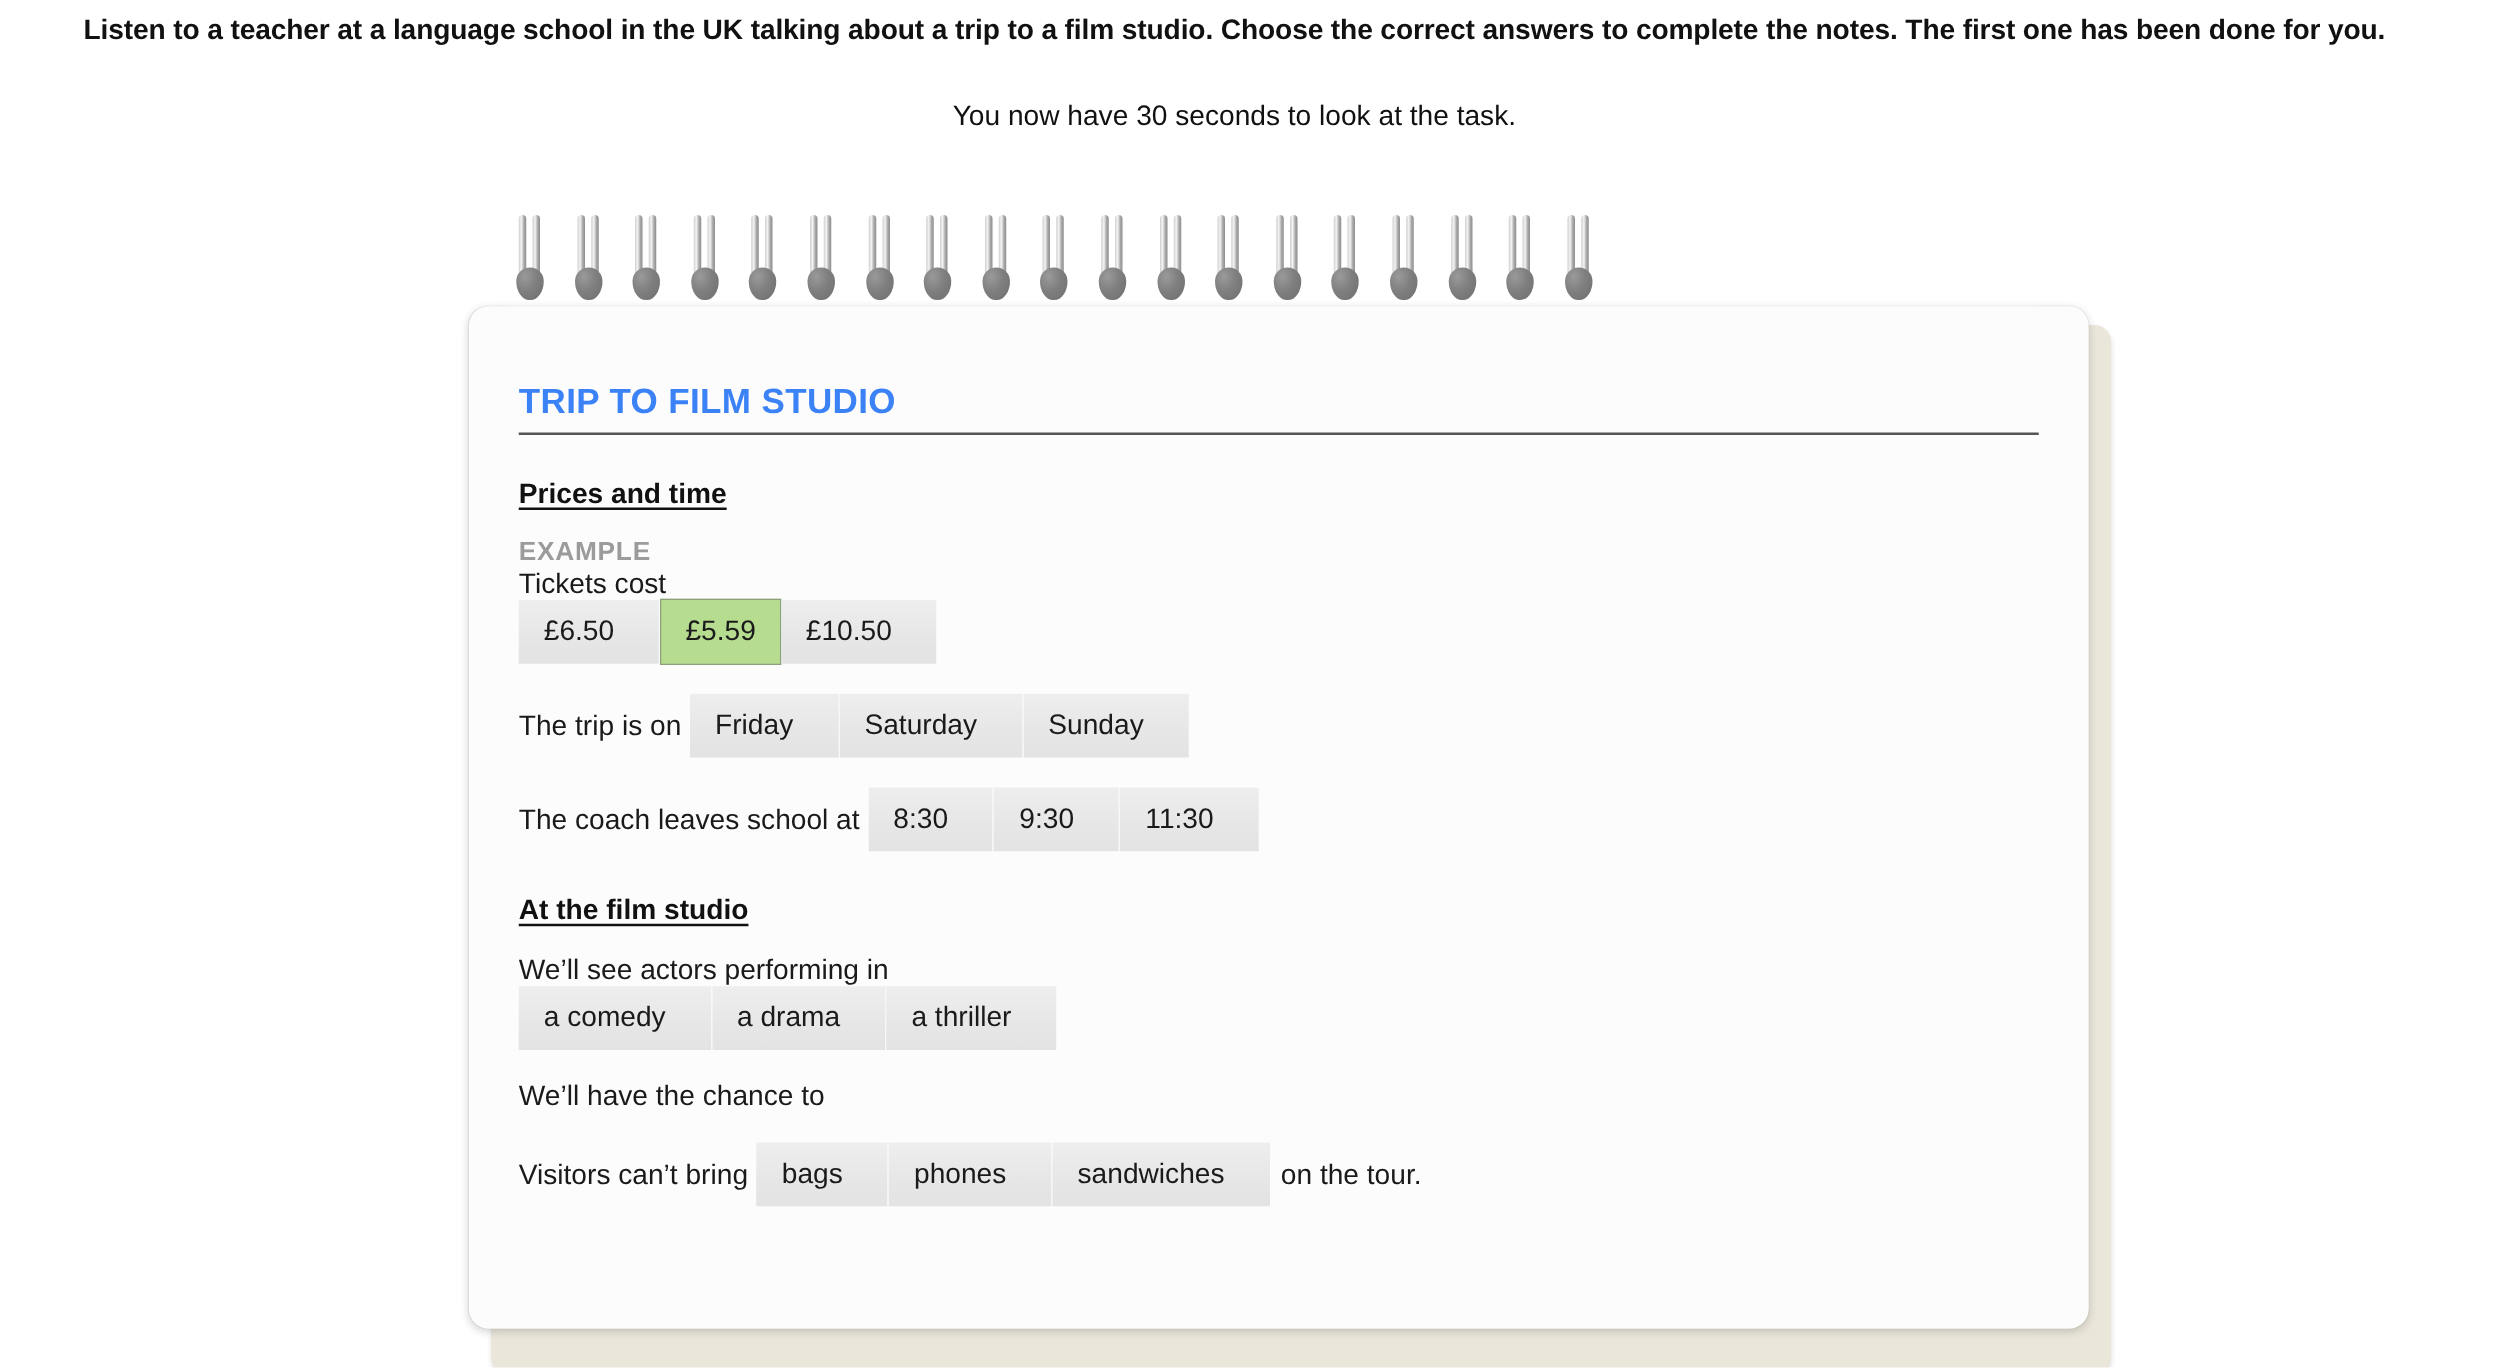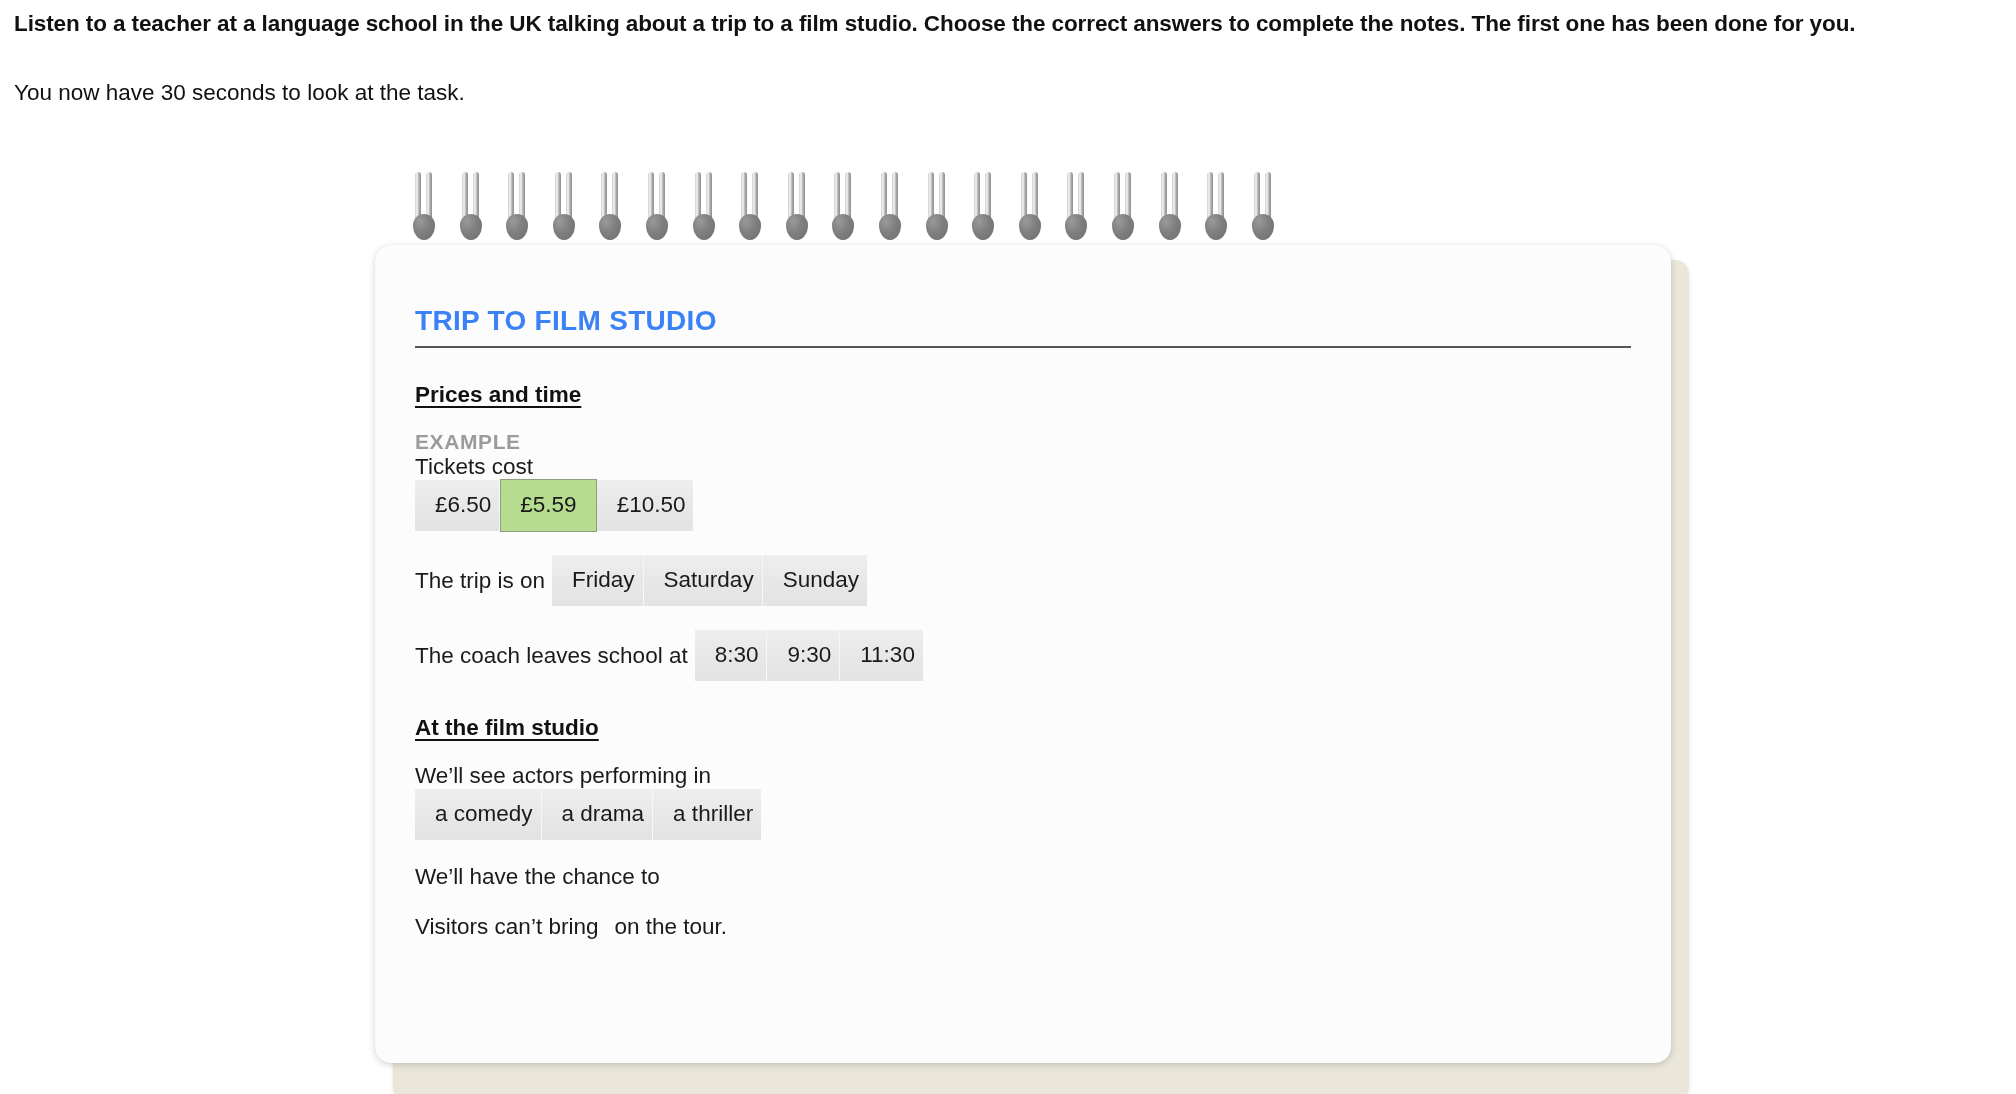--- a/index.html
+++ b/index.html
@@ -14,23 +14,24 @@
     position: relative;
     overflow: hidden;
     font-family: "Liberation Sans", sans-serif;
     color: #1a1a1a;
     -webkit-font-smoothing: antialiased;
   }
 
   
   .instructions {
     position: absolute;
-    left: 14px;
+    left: 0;
     top: 8px;
     width: 1975px;
+    text-align: center;
   }
   .instr-bold {
     font-size: 22.5px;
     font-weight: bold;
     line-height: 1.42;
     letter-spacing: -0.1px;
     color: #111111;
     margin: 0;
   }
   .instr-normal {
@@ -173,21 +174,21 @@
 
   .options {
     display: flex;
     align-items: stretch;
   }
   .opt {
     font-size: 22.5px;
     color: #1a1a1a;
     background: linear-gradient(to bottom, #eeeeee 0%, #e7e7e7 55%, #e3e3e3 100%);
     border-right: 1px solid #f7f7f7;
-    padding: 12px 8px 13px 20px;
+    padding: 12px 36px 13px 20px;
     white-space: nowrap;
     display: flex;
     align-items: center;
     justify-content: center;
     box-sizing: border-box;
   }
   .opt:last-child { border-right: none; }
   .opt.selected {
     background: #b5dc8f;
     border: 1px solid #8d9f7c;
@@ -344,17 +345,22 @@
             <div class="opt">a comedy</div>
             <div class="opt">a drama</div>
             <div class="opt">a thriller</div>
           </div>
         </div>
         <div class="q-row">
           <span class="q-text lead">We’ll have the chance to</span>
         </div>
         <div class="q-row">
           <span class="q-text lead">Visitors can’t bring</span>
+          <div class="options">
+            <div class="opt">bags</div>
+            <div class="opt">phones</div>
+            <div class="opt">sandwiches</div>
+          </div>
           <span class="q-text trail">on the tour.</span>
         </div>
       </div>
   </div>
 </div>
 
 </body></html>

